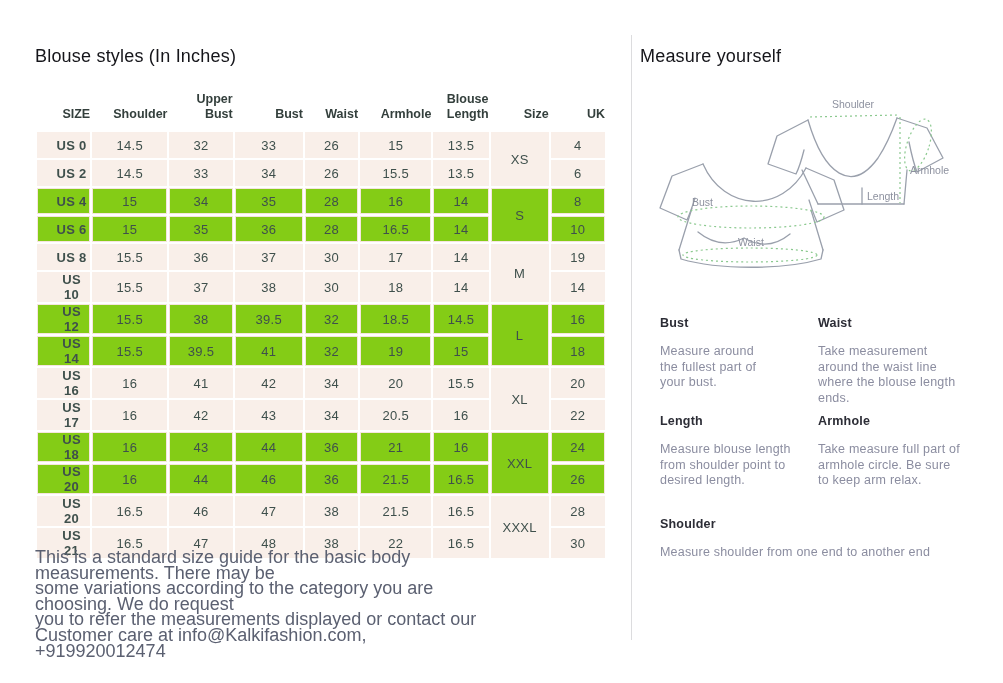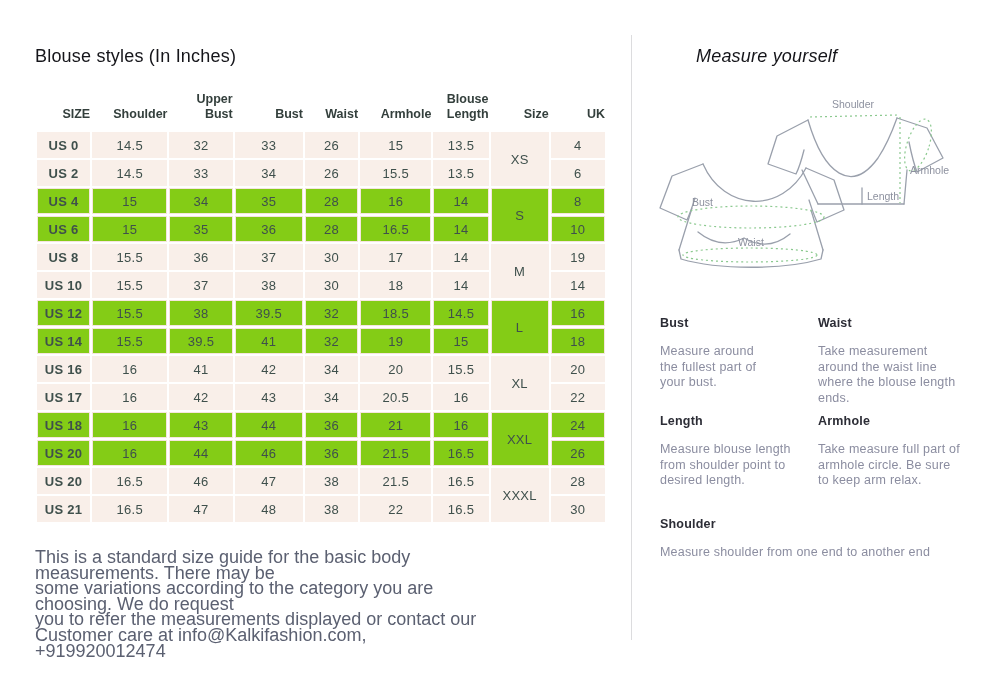--- a/index.html
+++ b/index.html
@@ -1,31 +1,31 @@
 <!DOCTYPE html>
 <html><head>
 <meta charset="utf-8">
 <style>
   * { margin: 0; padding: 0; box-sizing: border-box; }
   html, body { width: 1003px; height: 683px; background: #ffffff; font-family: "Liberation Sans", sans-serif; }
   .page { position: relative; width: 1003px; height: 683px; background: #fff; overflow: hidden; }
 
   .title { position: absolute; font-size: 18px; font-weight: normal; color: #15151a; letter-spacing: 0.2px; }
   .title-left { left: 35px; top: 46px; }
-  .title-right { left: 696px; top: 46px; font-style: italic; }
+  .title-right { left: 640px; top: 46px; }
 
   table.size-chart { position: absolute; left: 35px; top: 86px; width: 572px; table-layout: fixed;
     border-collapse: separate; border-spacing: 2px; }
   table.size-chart th { font-size: 12.5px; font-weight: bold; color: #333f3c; text-align: right;
     vertical-align: bottom; padding-bottom: 7px; line-height: 1.25; height: 42px; }
   table.size-chart td { height: 26px; text-align: center; vertical-align: middle;
     font-size: 13px; color: #3f504c; letter-spacing: 0.3px; }
   tr.pink td { background: #f9efe9; }
   tr.plain td { background: #84cc16; box-shadow: inset 0 0 0 1px #f5e5de; }
-  td.us-col { font-weight: bold; color: #35443f; }
+  td.us-col { font-weight: bold; color: #35443f; padding-left: 16px; }
   td.size-cell { font-size: 13px; }
 
   .note { position: absolute; left: 35px; top: 550px; width: 460px; font-size: 18px;
     line-height: 15.6px; color: #5b6071; white-space: pre-line; }
 
   .divider { position: absolute; left: 631px; top: 35px; width: 1px; height: 605px; background: #dcdcde; }
 
   .diagram { position: absolute; left: 656px; top: 90px; }
 
   .block { position: absolute; }

